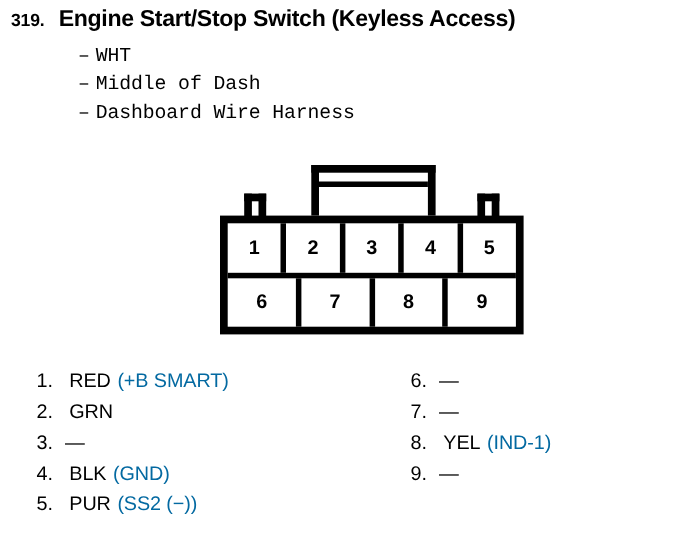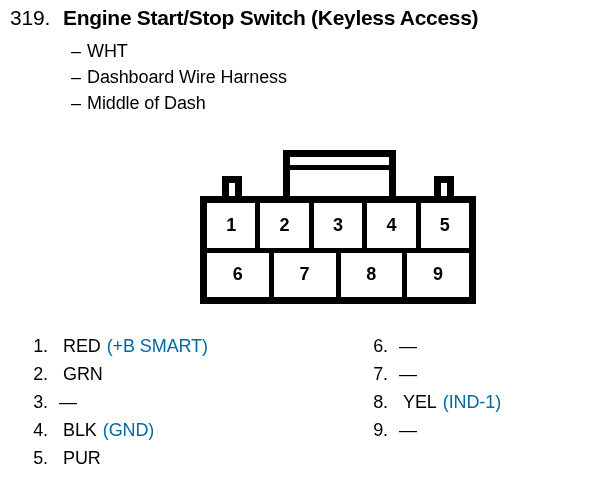--- a/index.html
+++ b/index.html
@@ -25,35 +25,36 @@
   }
   .title-row {
     position: absolute;
     left: 10px;
     top: 6px;
     display: flex;
     align-items: baseline;
     white-space: nowrap;
   }
   .title-num {
-    font-size: 21px;
-    font-weight: normal;
+    font-size: 16px;
+    font-weight: bold;
     letter-spacing: -0.2px;
   }
   .title-text {
     font-size: 21px;
     font-weight: bold;
     margin-left: 13px;
     letter-spacing: -0.3px;
     text-align: right;
   }
   .sub-list {
     position: absolute;
     left: 71px;
     top: 38px;
+    font-family: Liberation Mono, monospace;
   }
   .sub-line {
     font-size: 18px;
     line-height: 26px;
     white-space: nowrap;
     letter-spacing: -0.1px;
   }
   .sub-dash {
     display: inline-block;
     width: 16px;
@@ -172,24 +173,24 @@
 <div class="header">
   <div class="title-row">
     <span class="title-num">319.</span>
     <span class="title-text">Engine Start/Stop Switch (Keyless Access)</span>
   </div>
   <div class="sub-list">
     <div class="sub-line">
       <span class="sub-dash">–</span><span>WHT</span>
     </div>
     <div class="sub-line">
+      <span class="sub-dash">–</span><span>Middle of Dash</span>
+    </div>
+    <div class="sub-line">
       <span class="sub-dash">–</span><span>Dashboard Wire Harness</span>
-    </div>
-    <div class="sub-line">
-      <span class="sub-dash">–</span><span>Middle of Dash</span>
     </div>
   </div>
 </div>
 
 <div class="connector">
   <div class="tab">
     <div class="tab-inner-line"></div>
   </div>
   <div class="notch left"></div>
   <div class="notch right"></div>
@@ -226,20 +227,21 @@
     <span class="pin-empty">—</span>
   </div>
   <div class="pin-item">
     <span class="pin-index">4.</span>
     <span class="pin-color">BLK</span>
     <span class="pin-signal">(GND)</span>
   </div>
   <div class="pin-item">
     <span class="pin-index">5.</span>
     <span class="pin-color">PUR</span>
+    <span class="pin-signal">(SS2 (−))</span>
   </div>
 </div>
 
 <div class="pinlist right">
   <div class="pin-item">
     <span class="pin-index">6.</span>
     <span class="pin-empty">—</span>
   </div>
   <div class="pin-item">
     <span class="pin-index">7.</span>

